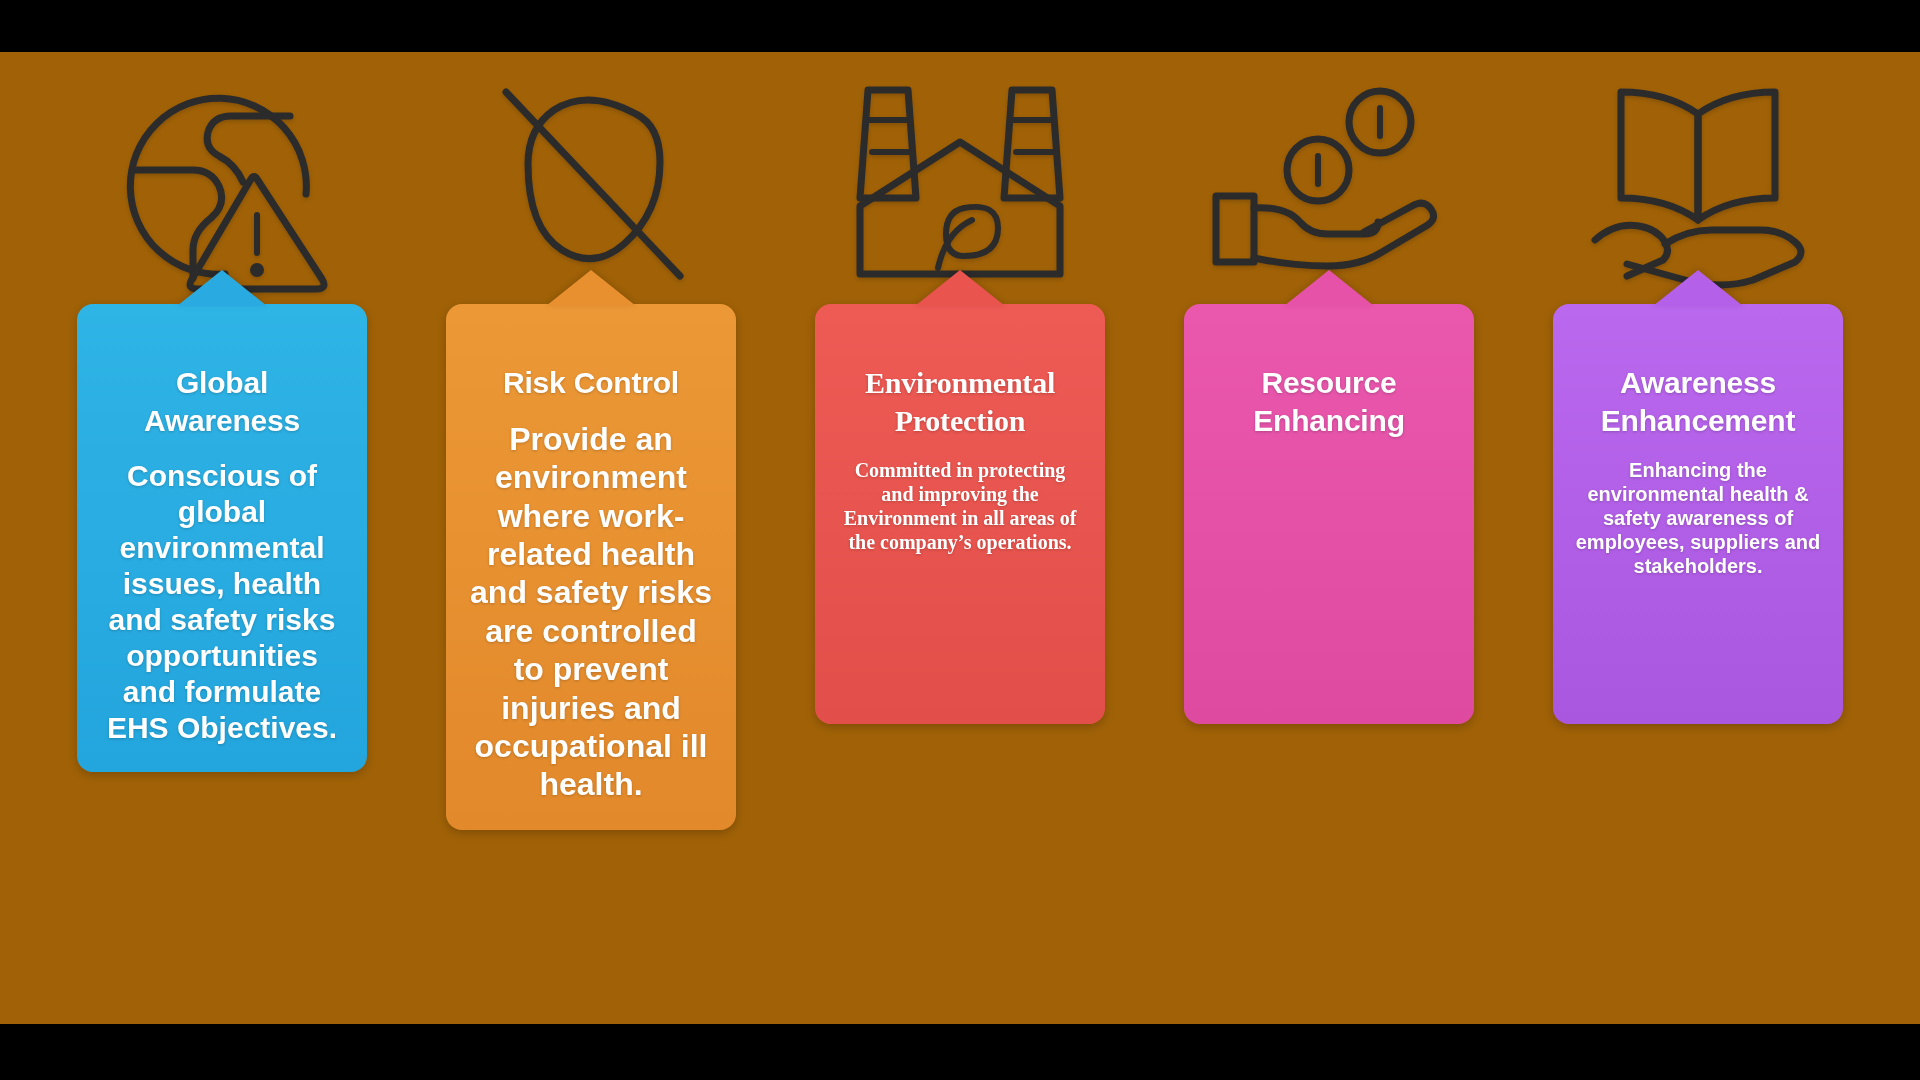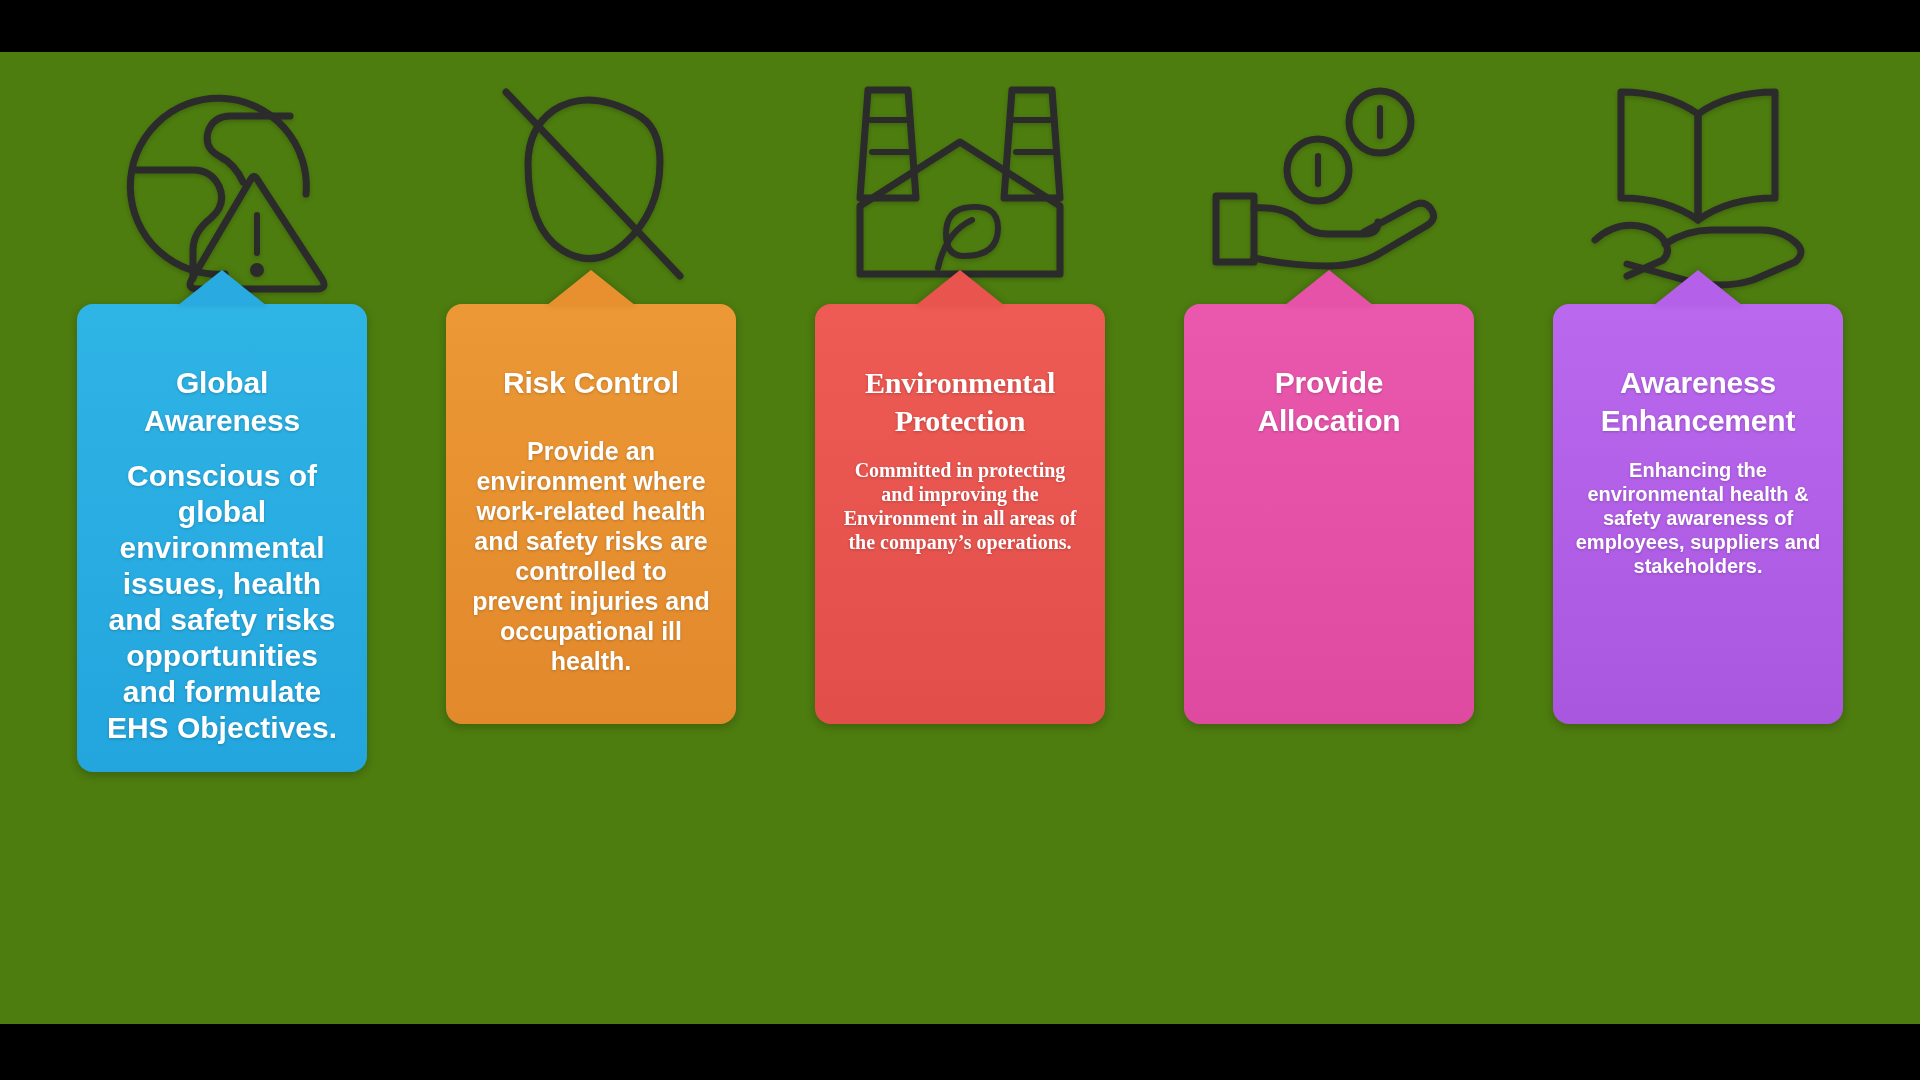--- a/index.html
+++ b/index.html
@@ -20,21 +20,21 @@
     background: #000000;
   }
 
   
   #canvas {
     position: absolute;
     left: 0;
     top: 52px;
     width: 1920px;
     height: 972px;
-    background: #4d7c0f;
+    background: #a16207;
   }
 
   #bar-top {
     position: absolute;
     left: 0; top: 0;
     width: 1920px; height: 52px;
     background: #000000;
   }
   #bar-bottom {
     position: absolute;
@@ -141,21 +141,21 @@
   }
 
   
   .c-blue   { --c: #29ABE2; background: linear-gradient(180deg,#2FB4E6 0%, #23A5DD 100%); }
   .c-orange { --c: #E8902F; background: linear-gradient(180deg,#EC9836 0%, #E2892B 100%); }
   .c-red    { --c: #E9544F; background: linear-gradient(180deg,#EE5A54 0%, #E24E49 100%); font-family: Liberation Serif, serif; }
   .c-pink   { --c: #E652A8; background: linear-gradient(180deg,#EA58AE 0%, #DE4AA0 100%); }
   .c-purple { --c: #B460E8; background: linear-gradient(180deg,#BA68EE 0%, #AA57E0 100%); }
 
   .c-blue   .card-title, .c-blue   .card-body { font-size: 30px; }
-  .c-orange .card-body { font-size: 25px; margin-top: 16px; }
+  .c-orange .card-body { font-size: 32px; }
 </style>
 </head>
 <body>
 
 <div id="stage">
 
   <div id="bar-top"></div>
 
   <div id="canvas">
     <div id="cards">
@@ -220,21 +220,21 @@
             <path class="ln-thin" d="M168 28 L168 56"></path>
             <circle class="ln" cx="106" cy="90" r="31"></circle>
             <path class="ln-thin" d="M106 76 L106 104"></path>
             <path class="ln" d="M4 116 L42 116 L42 182 L4 182 Z"></path>
             <path class="ln" d="M42 128 Q74 126 88 142 Q98 154 116 154 L152 154 Q166 154 166 142"></path>
             <path class="ln" d="M42 178 Q80 186 116 186 Q148 186 170 172 L214 146 Q226 139 219 129 Q212 119 200 126 L152 152"></path>
           </svg>
         </div>
 
         <div class="card c-pink">
-          <div class="card-title">Provide Allocation</div>
+          <div class="card-title">Resource Enhancing</div>
         </div>
       </div>
 
       <div class="col">
         <div class="icon-wrap">
           <svg width="235" height="210" viewBox="0 0 235 210" aria-hidden="true">
             <path class="ln" d="M40 12 L40 118 Q86 118 117 140 L117 34 Q86 12 40 12 Z"></path>
             <path class="ln" d="M194 12 L194 118 Q148 118 117 140 L117 34 Q148 12 194 12 Z"></path>
             <path class="ln" d="M14 160 Q34 142 58 146 Q76 149 84 162 Q90 172 82 180 L46 196"></path>
             <path class="ln" d="M84 164 Q106 150 130 150 L180 150 Q200 150 214 162 Q226 172 214 182 L172 200 Q140 210 104 200 L46 184"></path>

